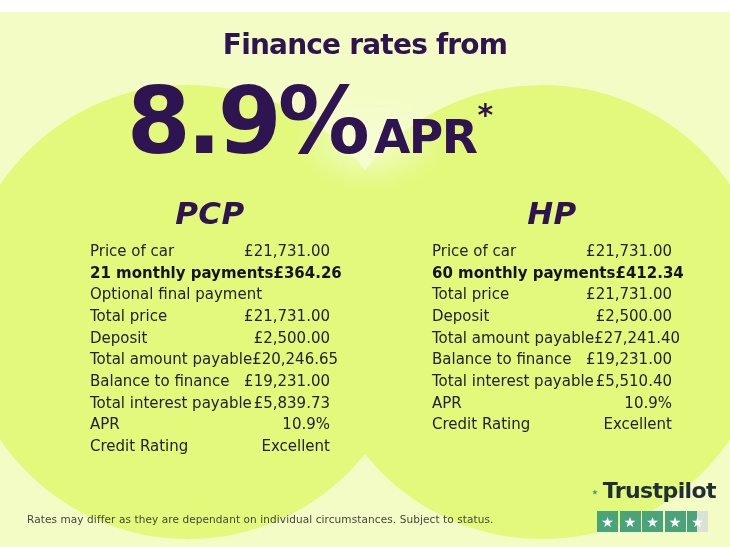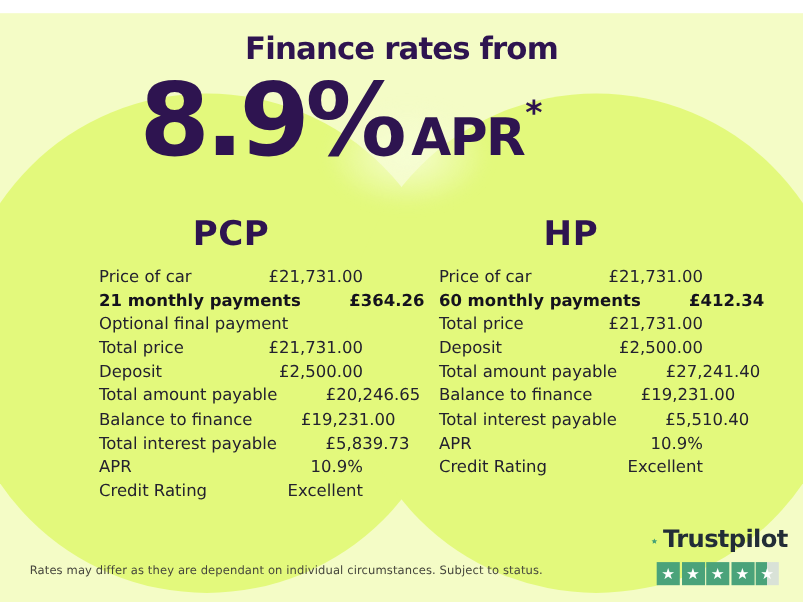--- a/index.html
+++ b/index.html
@@ -27,37 +27,37 @@
   .glow{
     position:absolute;left:295px;top:82px;width:150px;height:95px;border-radius:50%;
     background:radial-gradient(closest-side,rgba(246,253,212,.95),rgba(246,253,212,0));
     filter:blur(6px);
   }
   .banner-title{
     position:absolute;top:16px;left:0;width:730px;text-align:center;
     font-size:28px;font-weight:800;letter-spacing:-.8px;color:var(--purple);
   }
   .rate-line{
-    position:absolute;top:52px;left:0;width:620px;text-align:center;color:var(--purple);
+    position:absolute;top:64px;left:0;width:620px;text-align:center;color:var(--purple);
     white-space:nowrap;
   }
   .rate-big{font-size:92px;line-height:1;font-weight:800;letter-spacing:-4px;}
   .rate-apr{font-size:47px;line-height:1;font-weight:800;letter-spacing:-1.5px;margin-left:8px;}
   .rate-star{font-size:30px;font-weight:800;vertical-align:28px;margin-left:1px;}
   .col{position:absolute;top:186px;width:240px;}
   .col.pcp{left:90px;}
-  .col.hp{left:399px;}
+  .col.hp{left:432px;}
   .col-title{
     text-align:center;font-size:31px;line-height:31px;font-weight:800;
-    letter-spacing:.5px;color:var(--purple);margin-bottom:11px;
+    letter-spacing:.5px;color:var(--purple);margin-bottom:11px;font-style:italic;
   }
   .rows{display:block;}
   .row{
     display:flex;justify-content:space-between;align-items:center;
-    height:21.7px;font-size:15px;color:var(--ink);gap:44px;
+    height:21.7px;font-size:15px;color:var(--ink);
   }
   .row .lbl{white-space:nowrap;}
   .row .val{text-align:right;white-space:nowrap;}
   .row.bold{font-weight:700;color:var(--ink-bold);}
   .disclaimer{
     position:absolute;left:27px;top:499px;width:470px;
     font-size:10.5px;line-height:17.5px;color:var(--disclaimer);letter-spacing:.1px;
   }
   .trustpilot{position:absolute;left:592px;top:466px;width:124px;cursor:pointer;}
   .tp-head{display:flex;gap:5px;}

